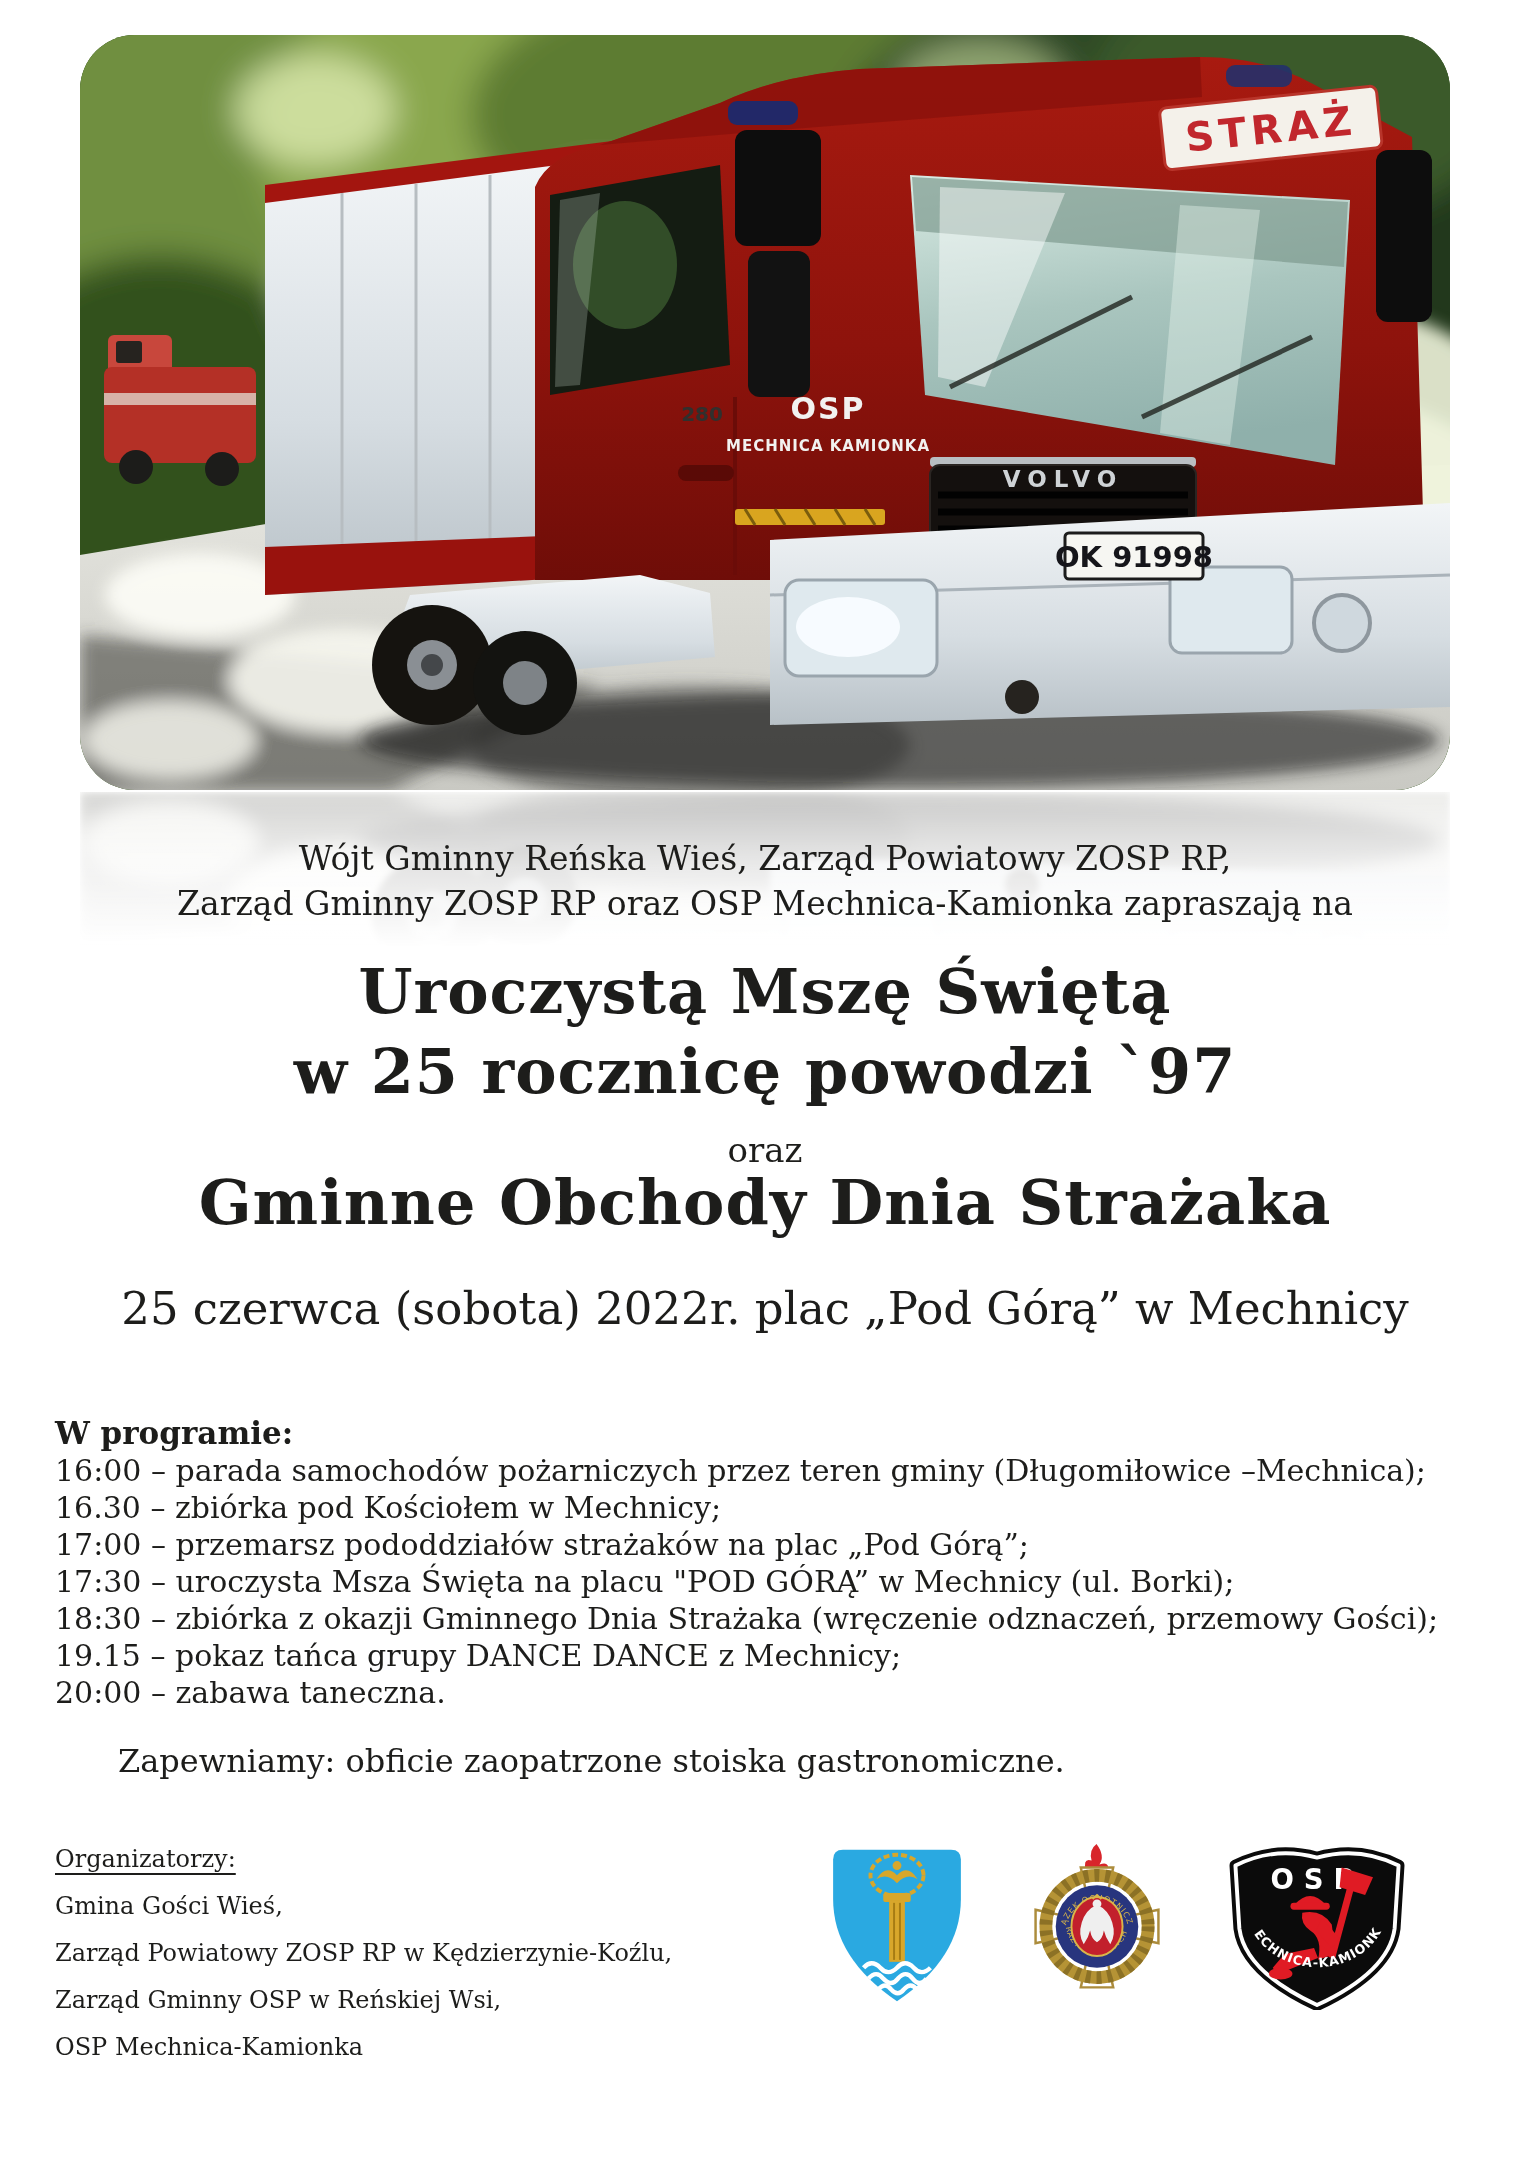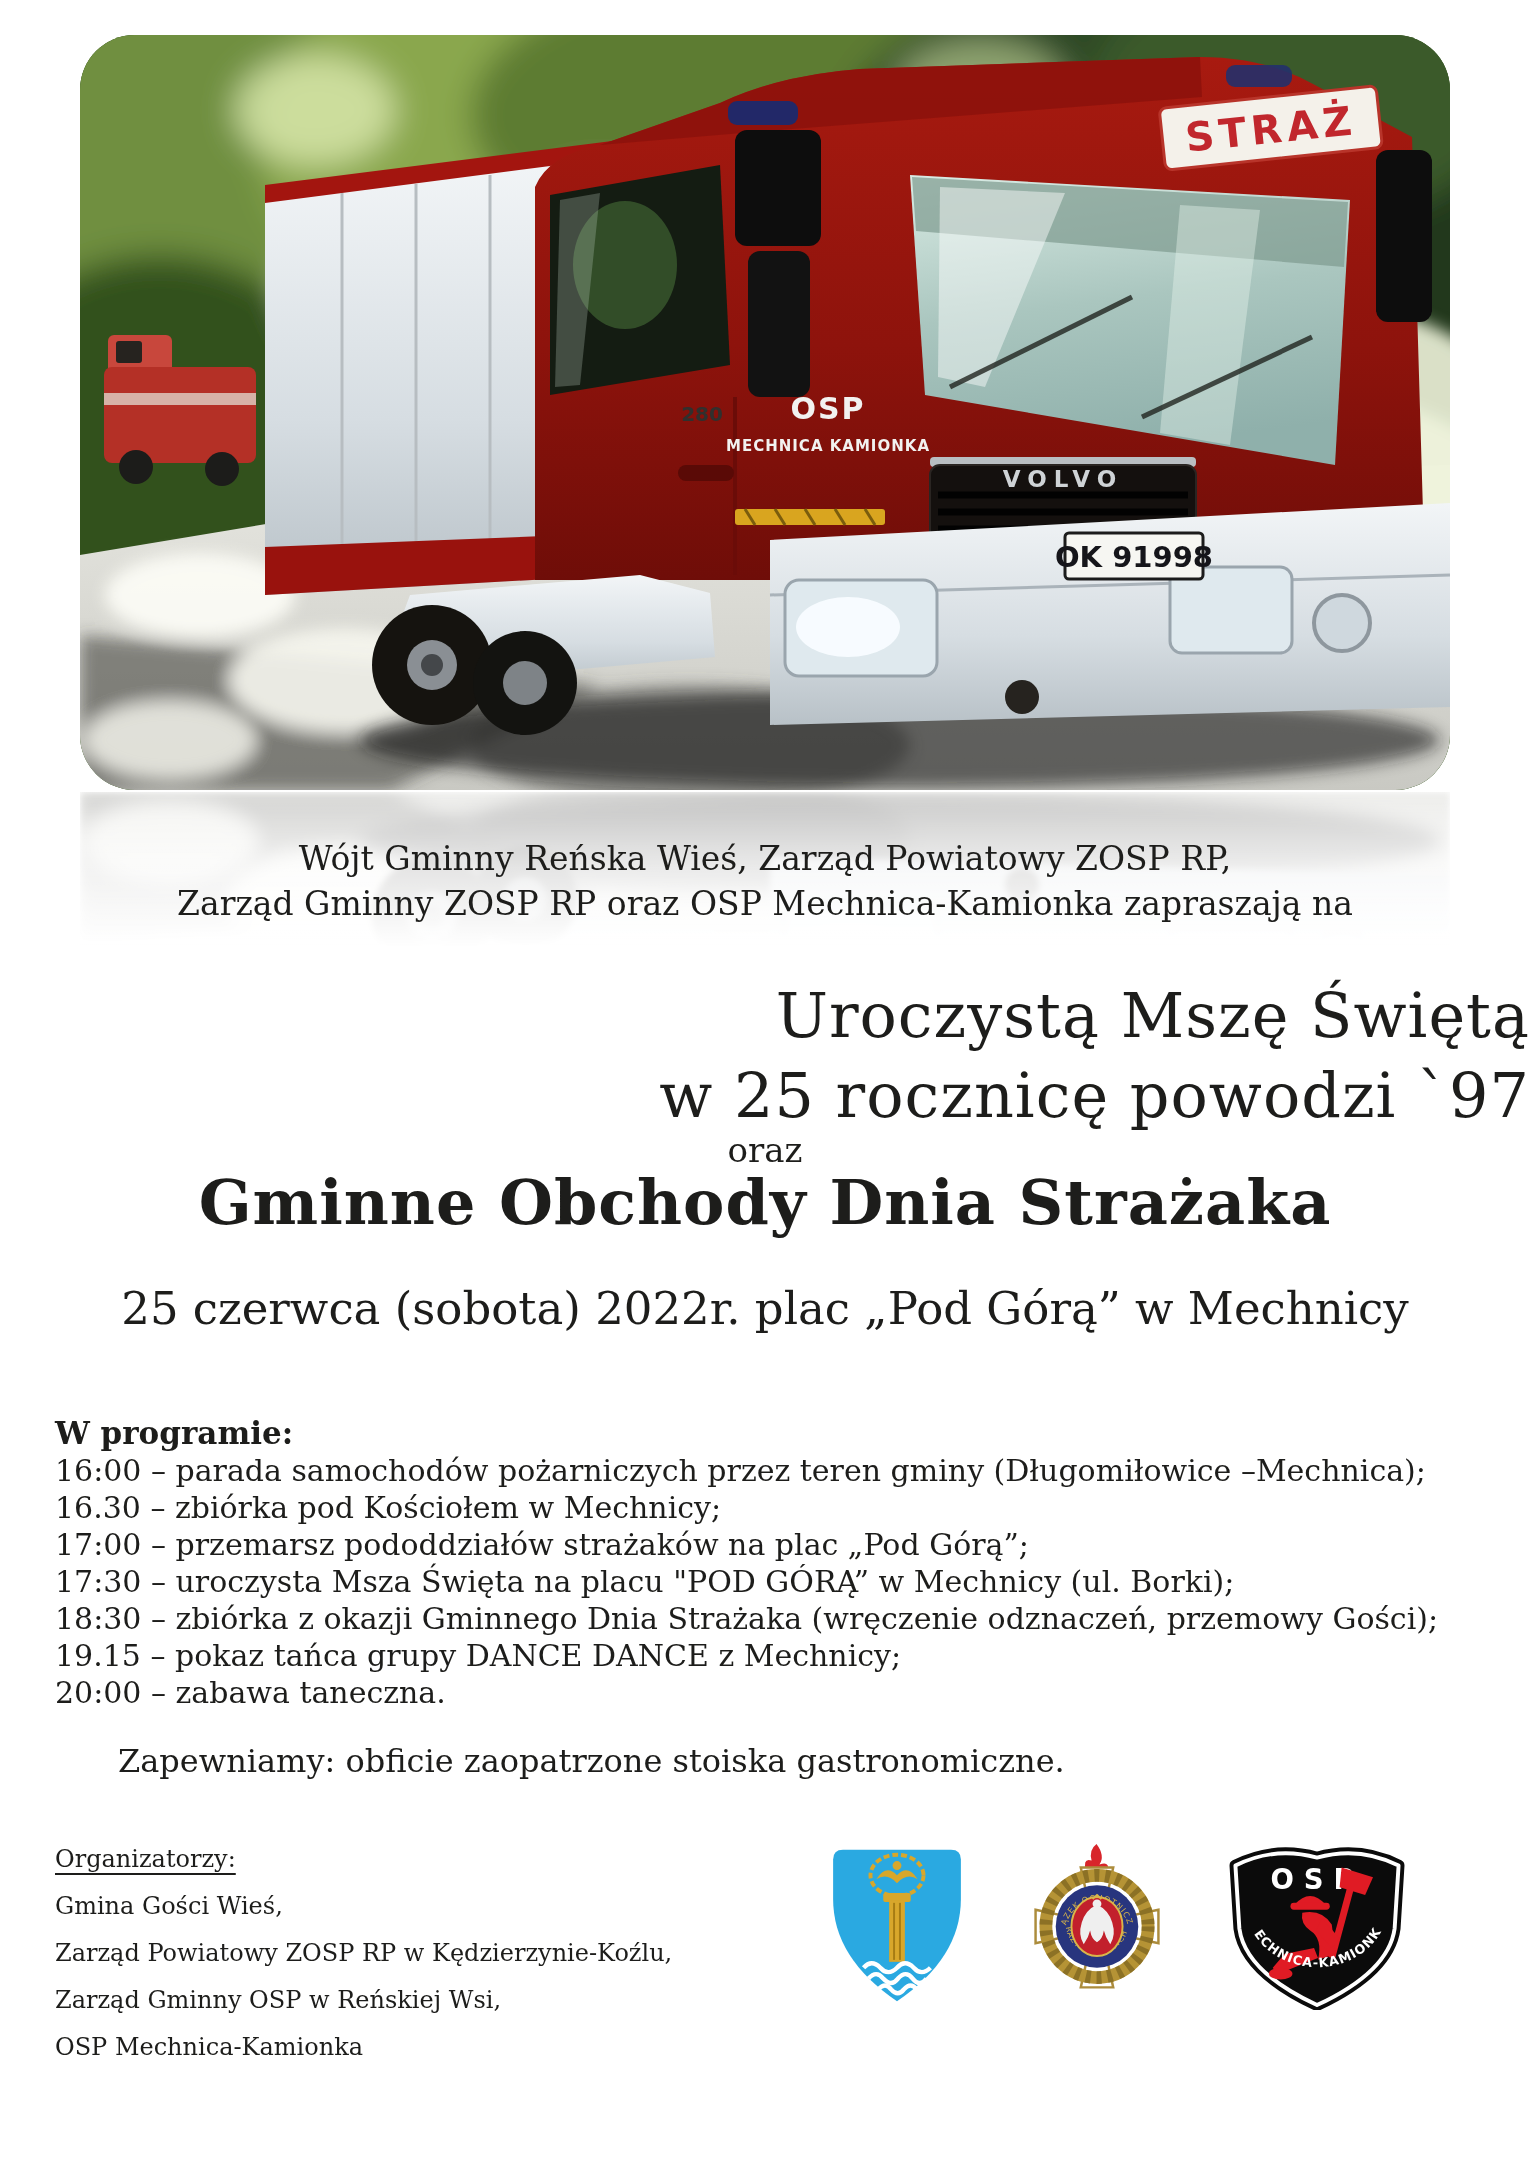--- a/index.html
+++ b/index.html
@@ -15,22 +15,22 @@
   .reflection{
     position:absolute;left:80px;top:792px;width:1370px;height:168px;overflow:hidden;
   }
   .reflection .mirror{position:absolute;left:0;top:0;filter:blur(3px);opacity:.55;}
   .reflection-fade{
     position:absolute;left:0;top:0;right:0;bottom:0;
     background:linear-gradient(to bottom, rgba(255,255,255,.40) 0%, rgba(255,255,255,.80) 45%, #ffffff 92%);
   }
   .invitation{position:absolute;top:836px;left:0;width:100%;text-align:center;
     font-size:33px;line-height:45px;}
-  .title-block{position:absolute;top:952px;left:0;width:100%;text-align:right;
-    font-weight:normal;font-size:62px;line-height:80px;letter-spacing:1px;margin-top:24px;}
+  .title-block{position:absolute;top:952px;left:0;width:100%;text-align:center;
+    font-weight:bold;font-size:62px;line-height:80px;letter-spacing:1px;}
   .oraz-line{position:absolute;top:1130px;left:0;width:100%;text-align:center;font-size:34px;}
   .title2{position:absolute;top:1166px;left:0;width:100%;text-align:center;
     font-weight:bold;font-size:62px;letter-spacing:1px;}
   .dateline{position:absolute;top:1282px;left:0;width:100%;text-align:center;font-size:45px;}
   .program{position:absolute;top:1404px;left:55px;width:1430px;font-size:30px;line-height:37px;margin-top:11px;}
   .program .ph{font-weight:bold;font-size:31px;}
   .note{position:absolute;top:1742px;left:78px;font-size:32px;margin-left:40px;}
   .organizers{position:absolute;top:1836px;left:55px;font-size:24px;line-height:47px;}
   .organizers .oh{text-decoration:underline;text-underline-offset:6px;}
   .logos{position:absolute;top:1838px;left:822px;width:590px;height:172px;

